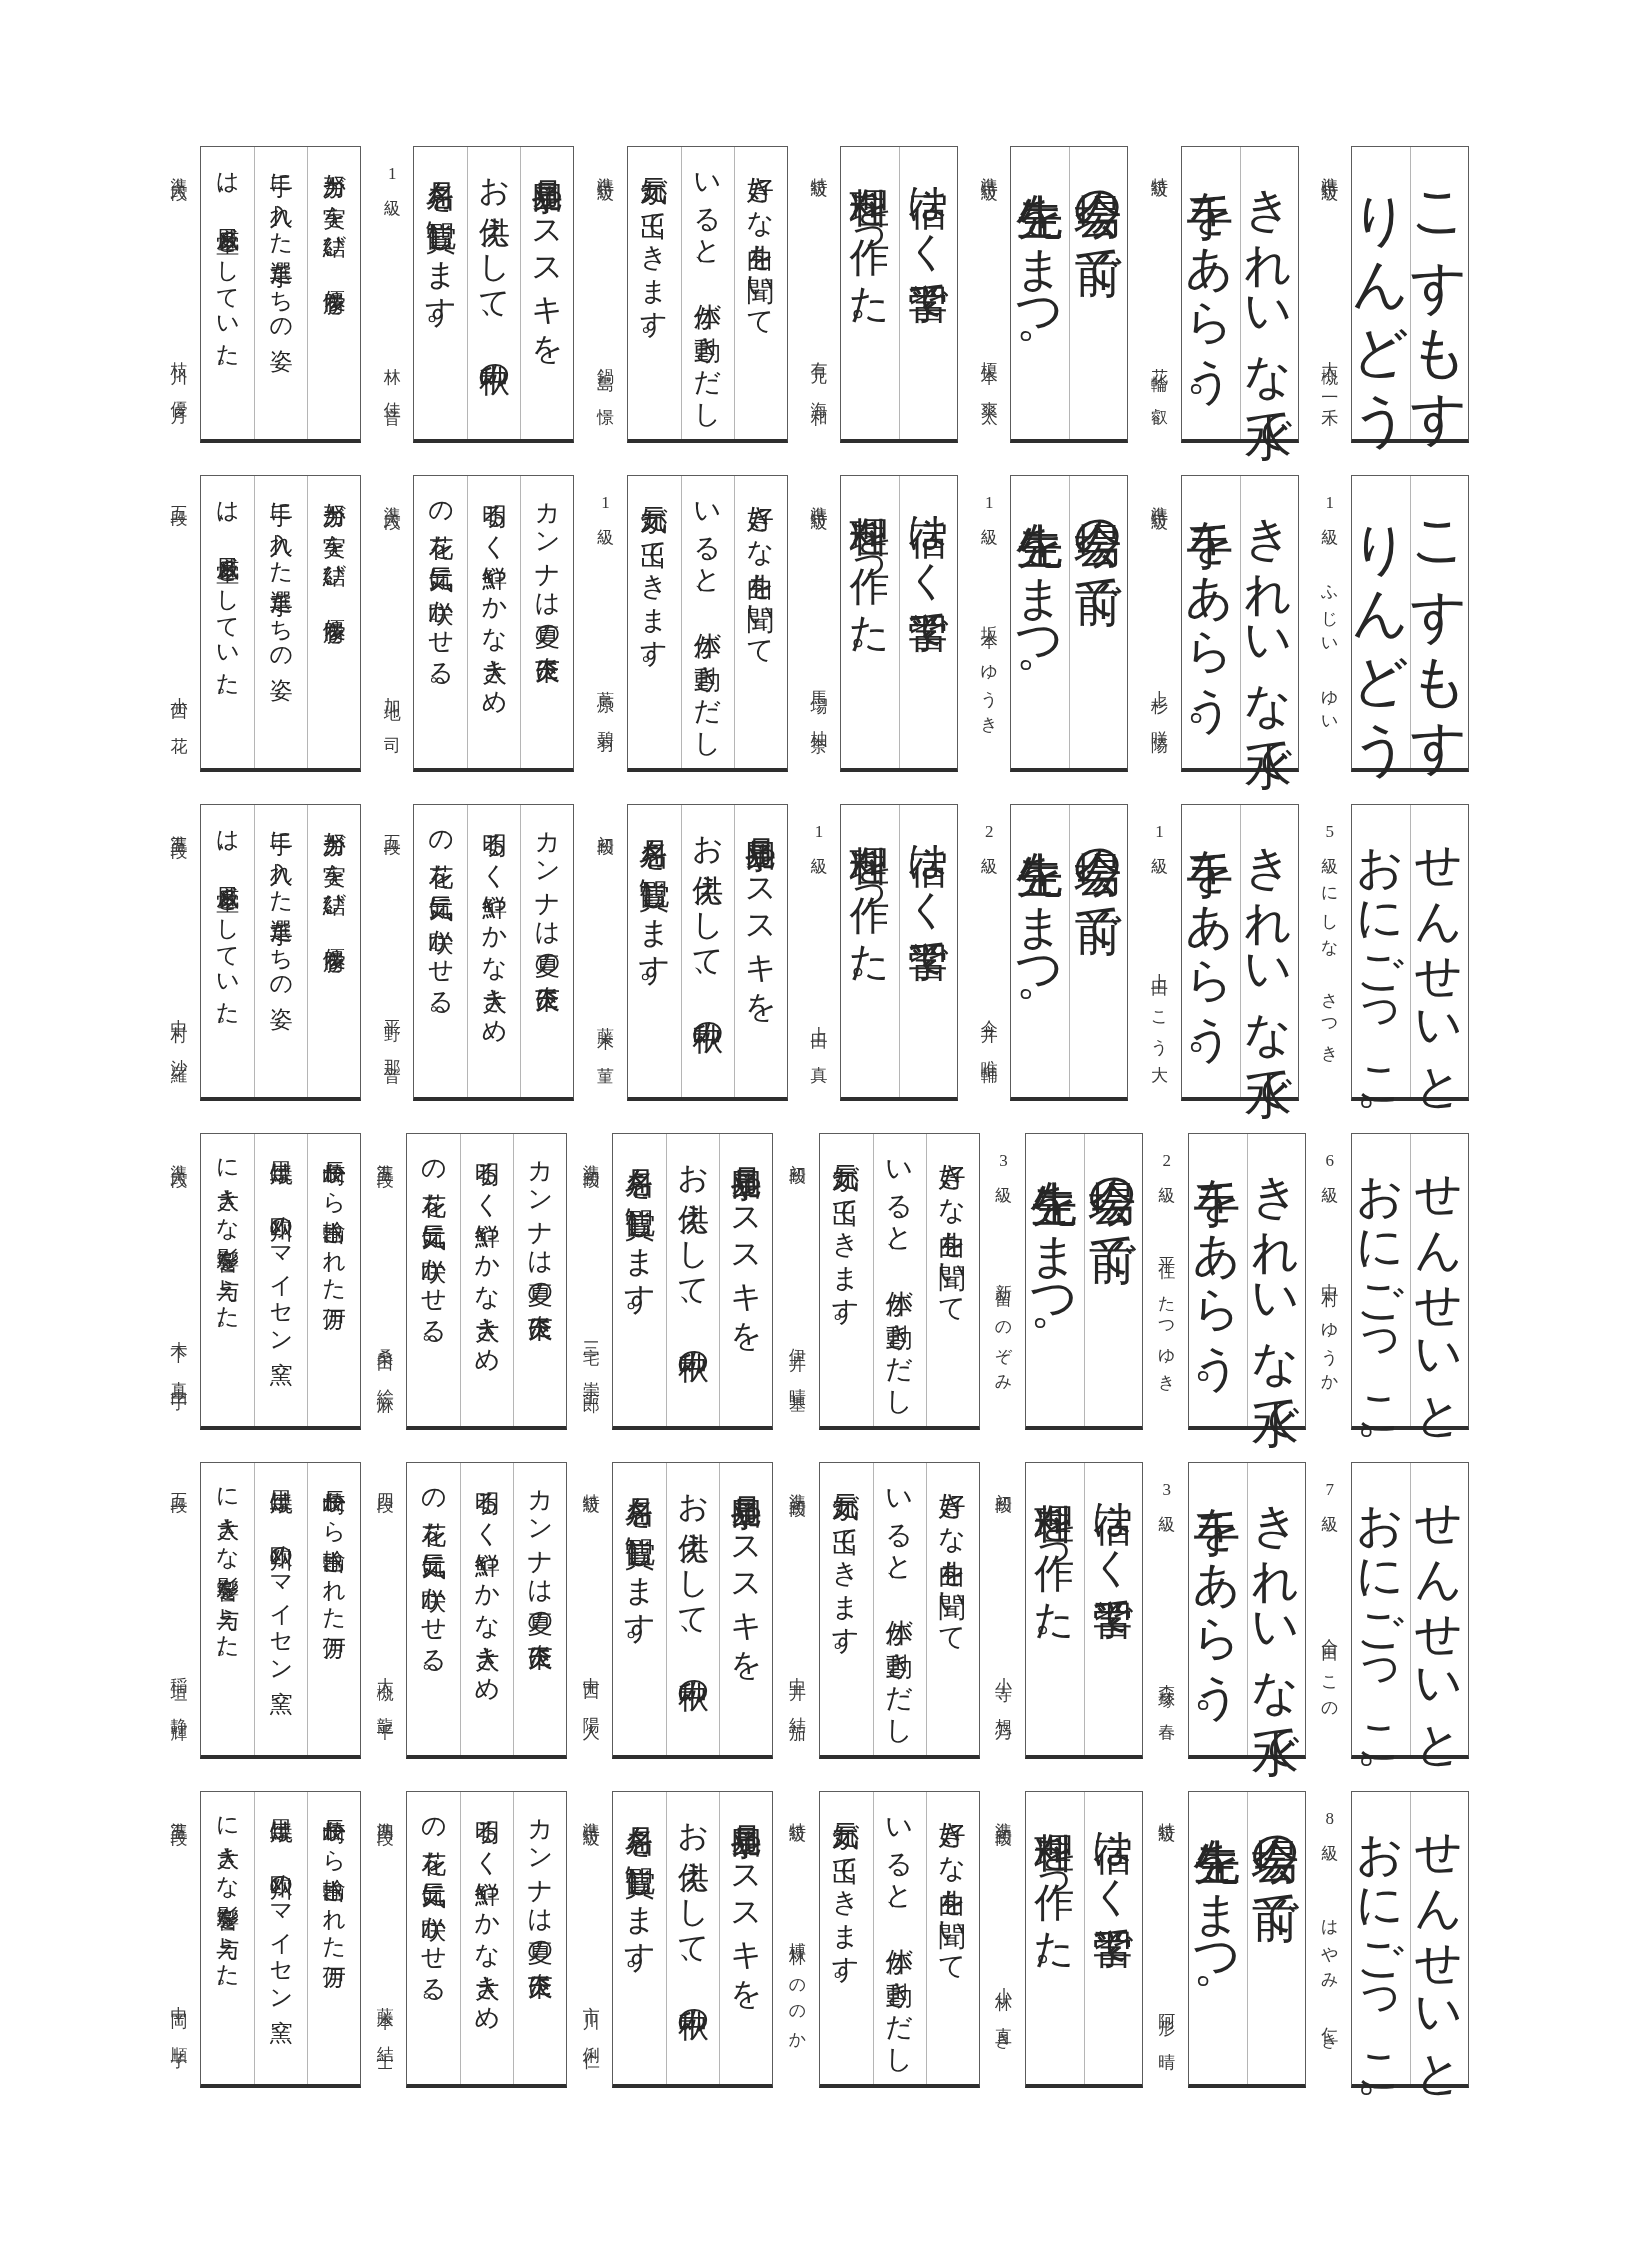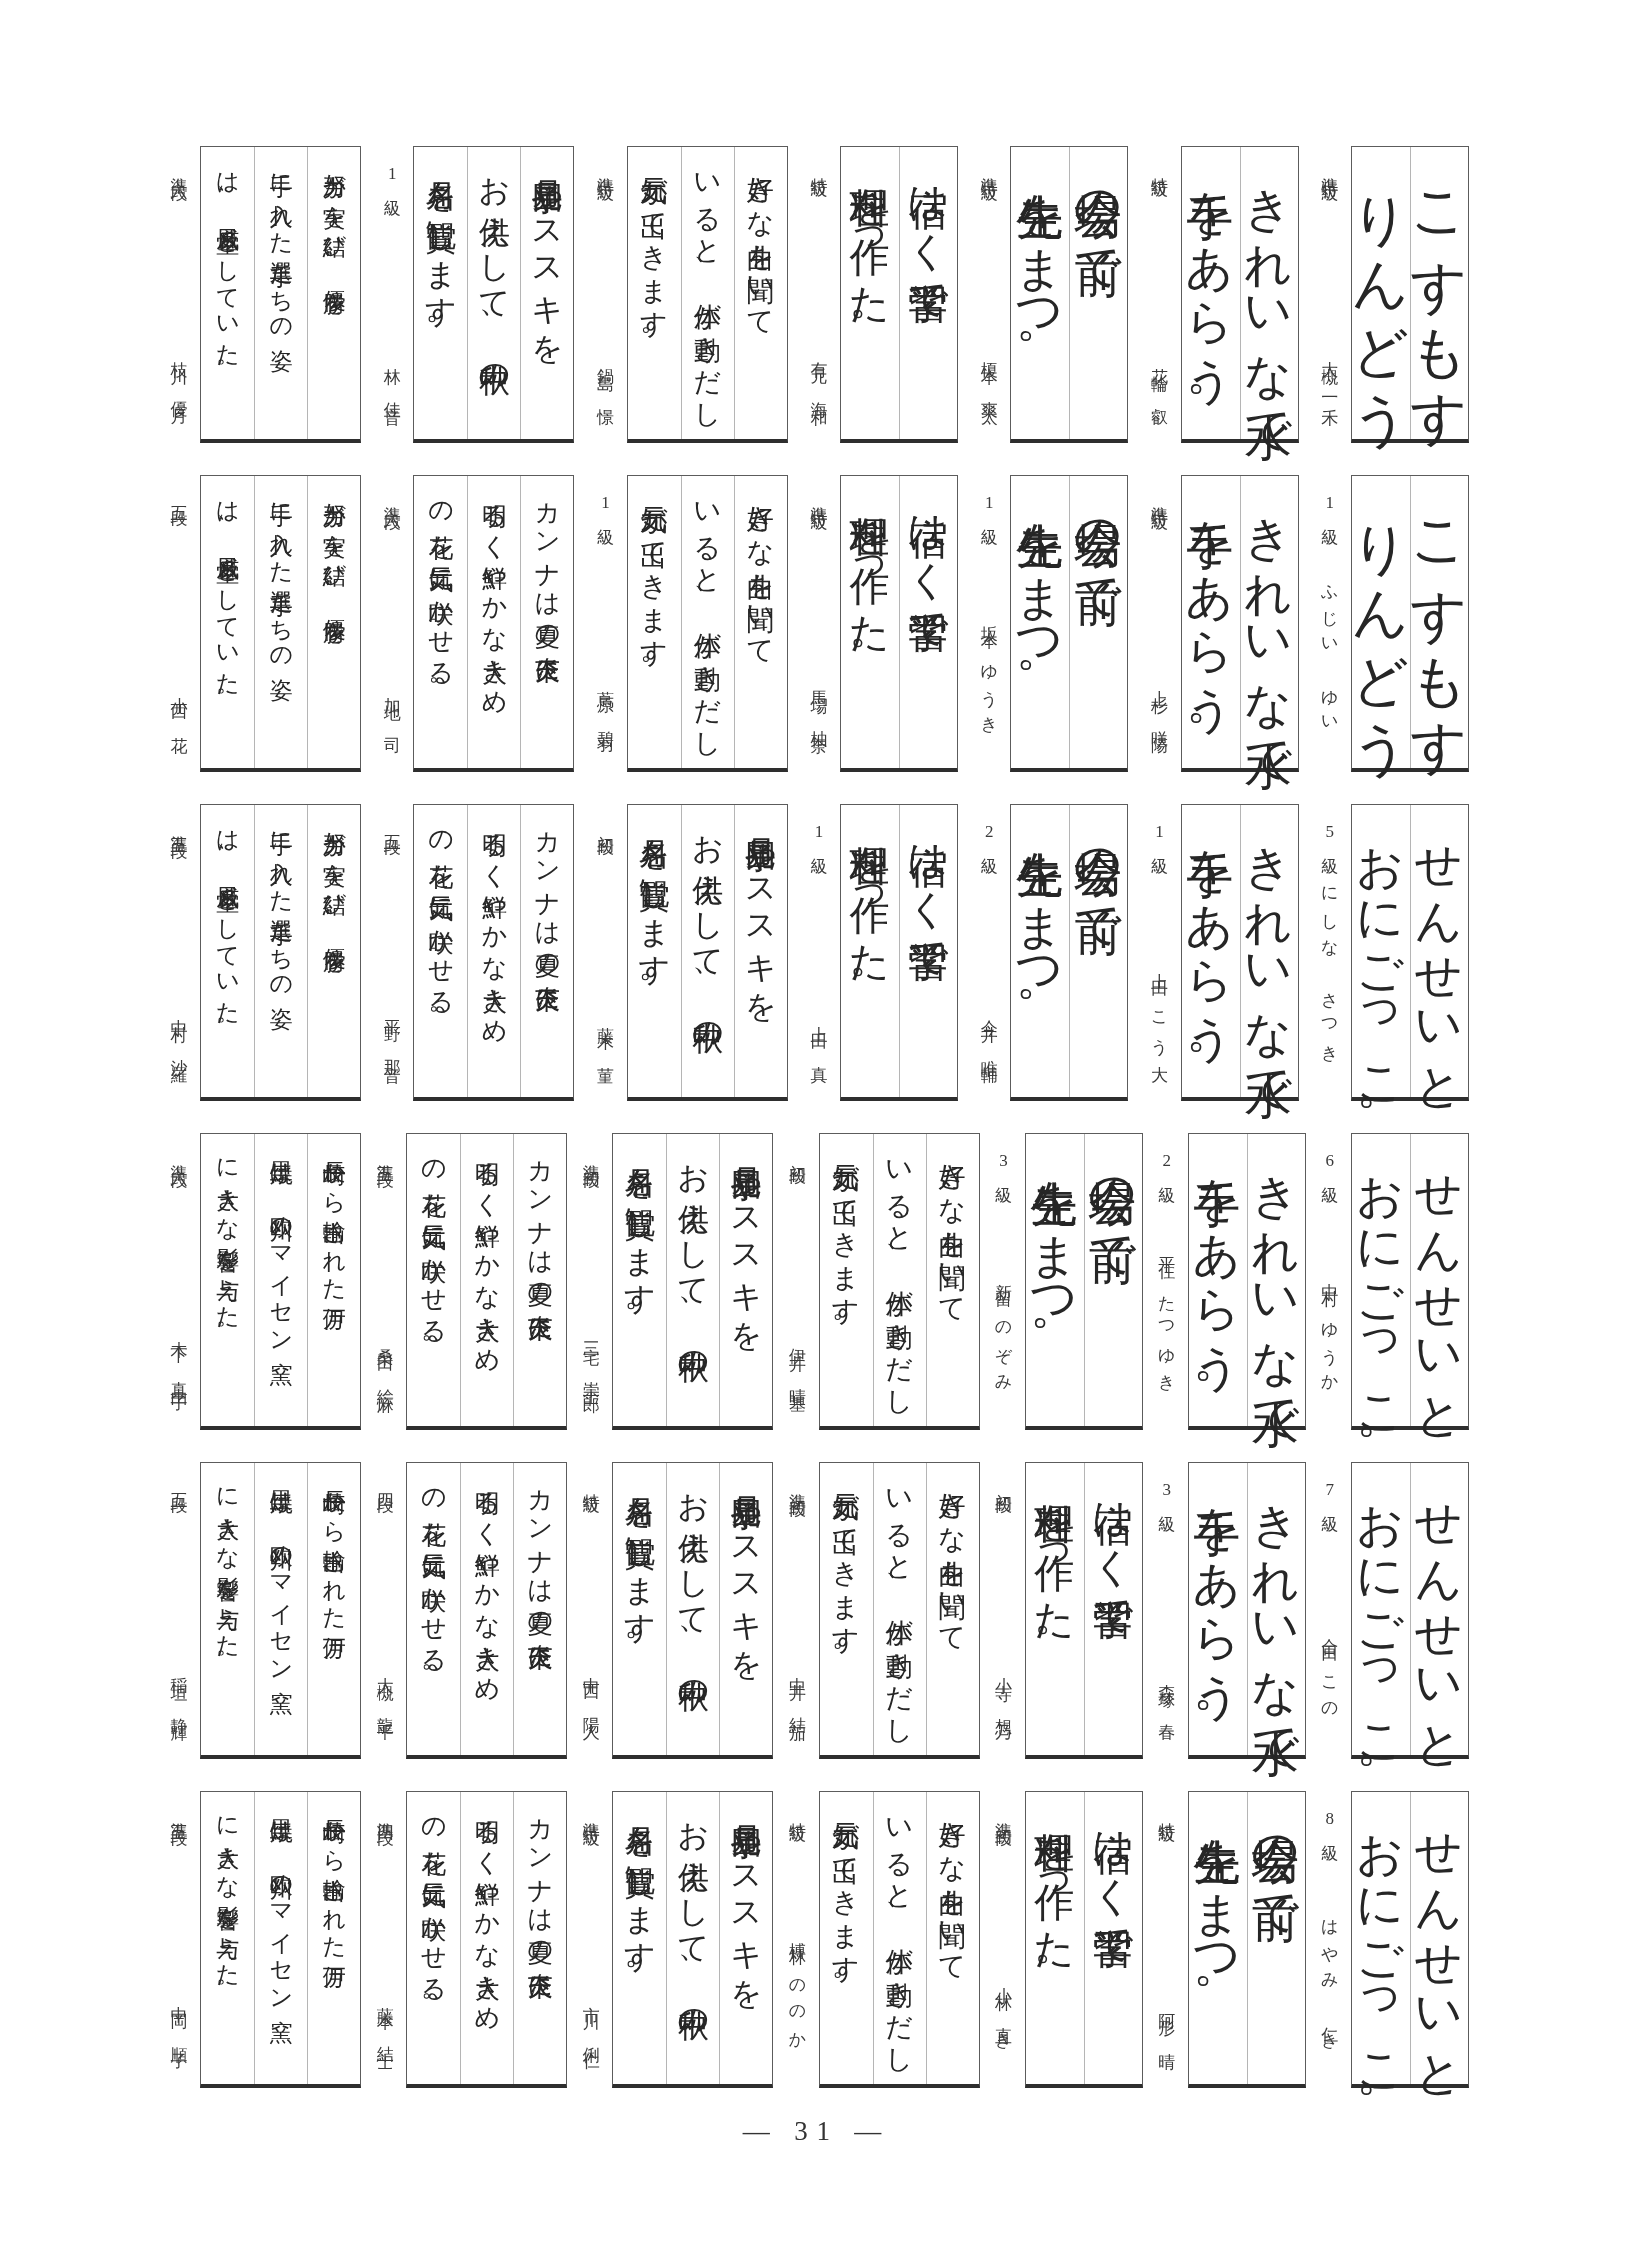--- a/index.html
+++ b/index.html
@@ -705,17 +705,14 @@
             <div class="col">
               <span class="vtext hw" style="font-size: 23px;">里焼は、欧州のマイセン窯</span>
             </div>
             <div class="col">
               <span class="vtext hw" style="font-size: 23px;">に大きな影響を与えた。</span>
             </div>
           </div>
   </div>
       </div>
     </main>
-  <footer class="footer">
-    <span>— 31 —</span>
-  </footer>
 </div>
 
 
 </body></html>

